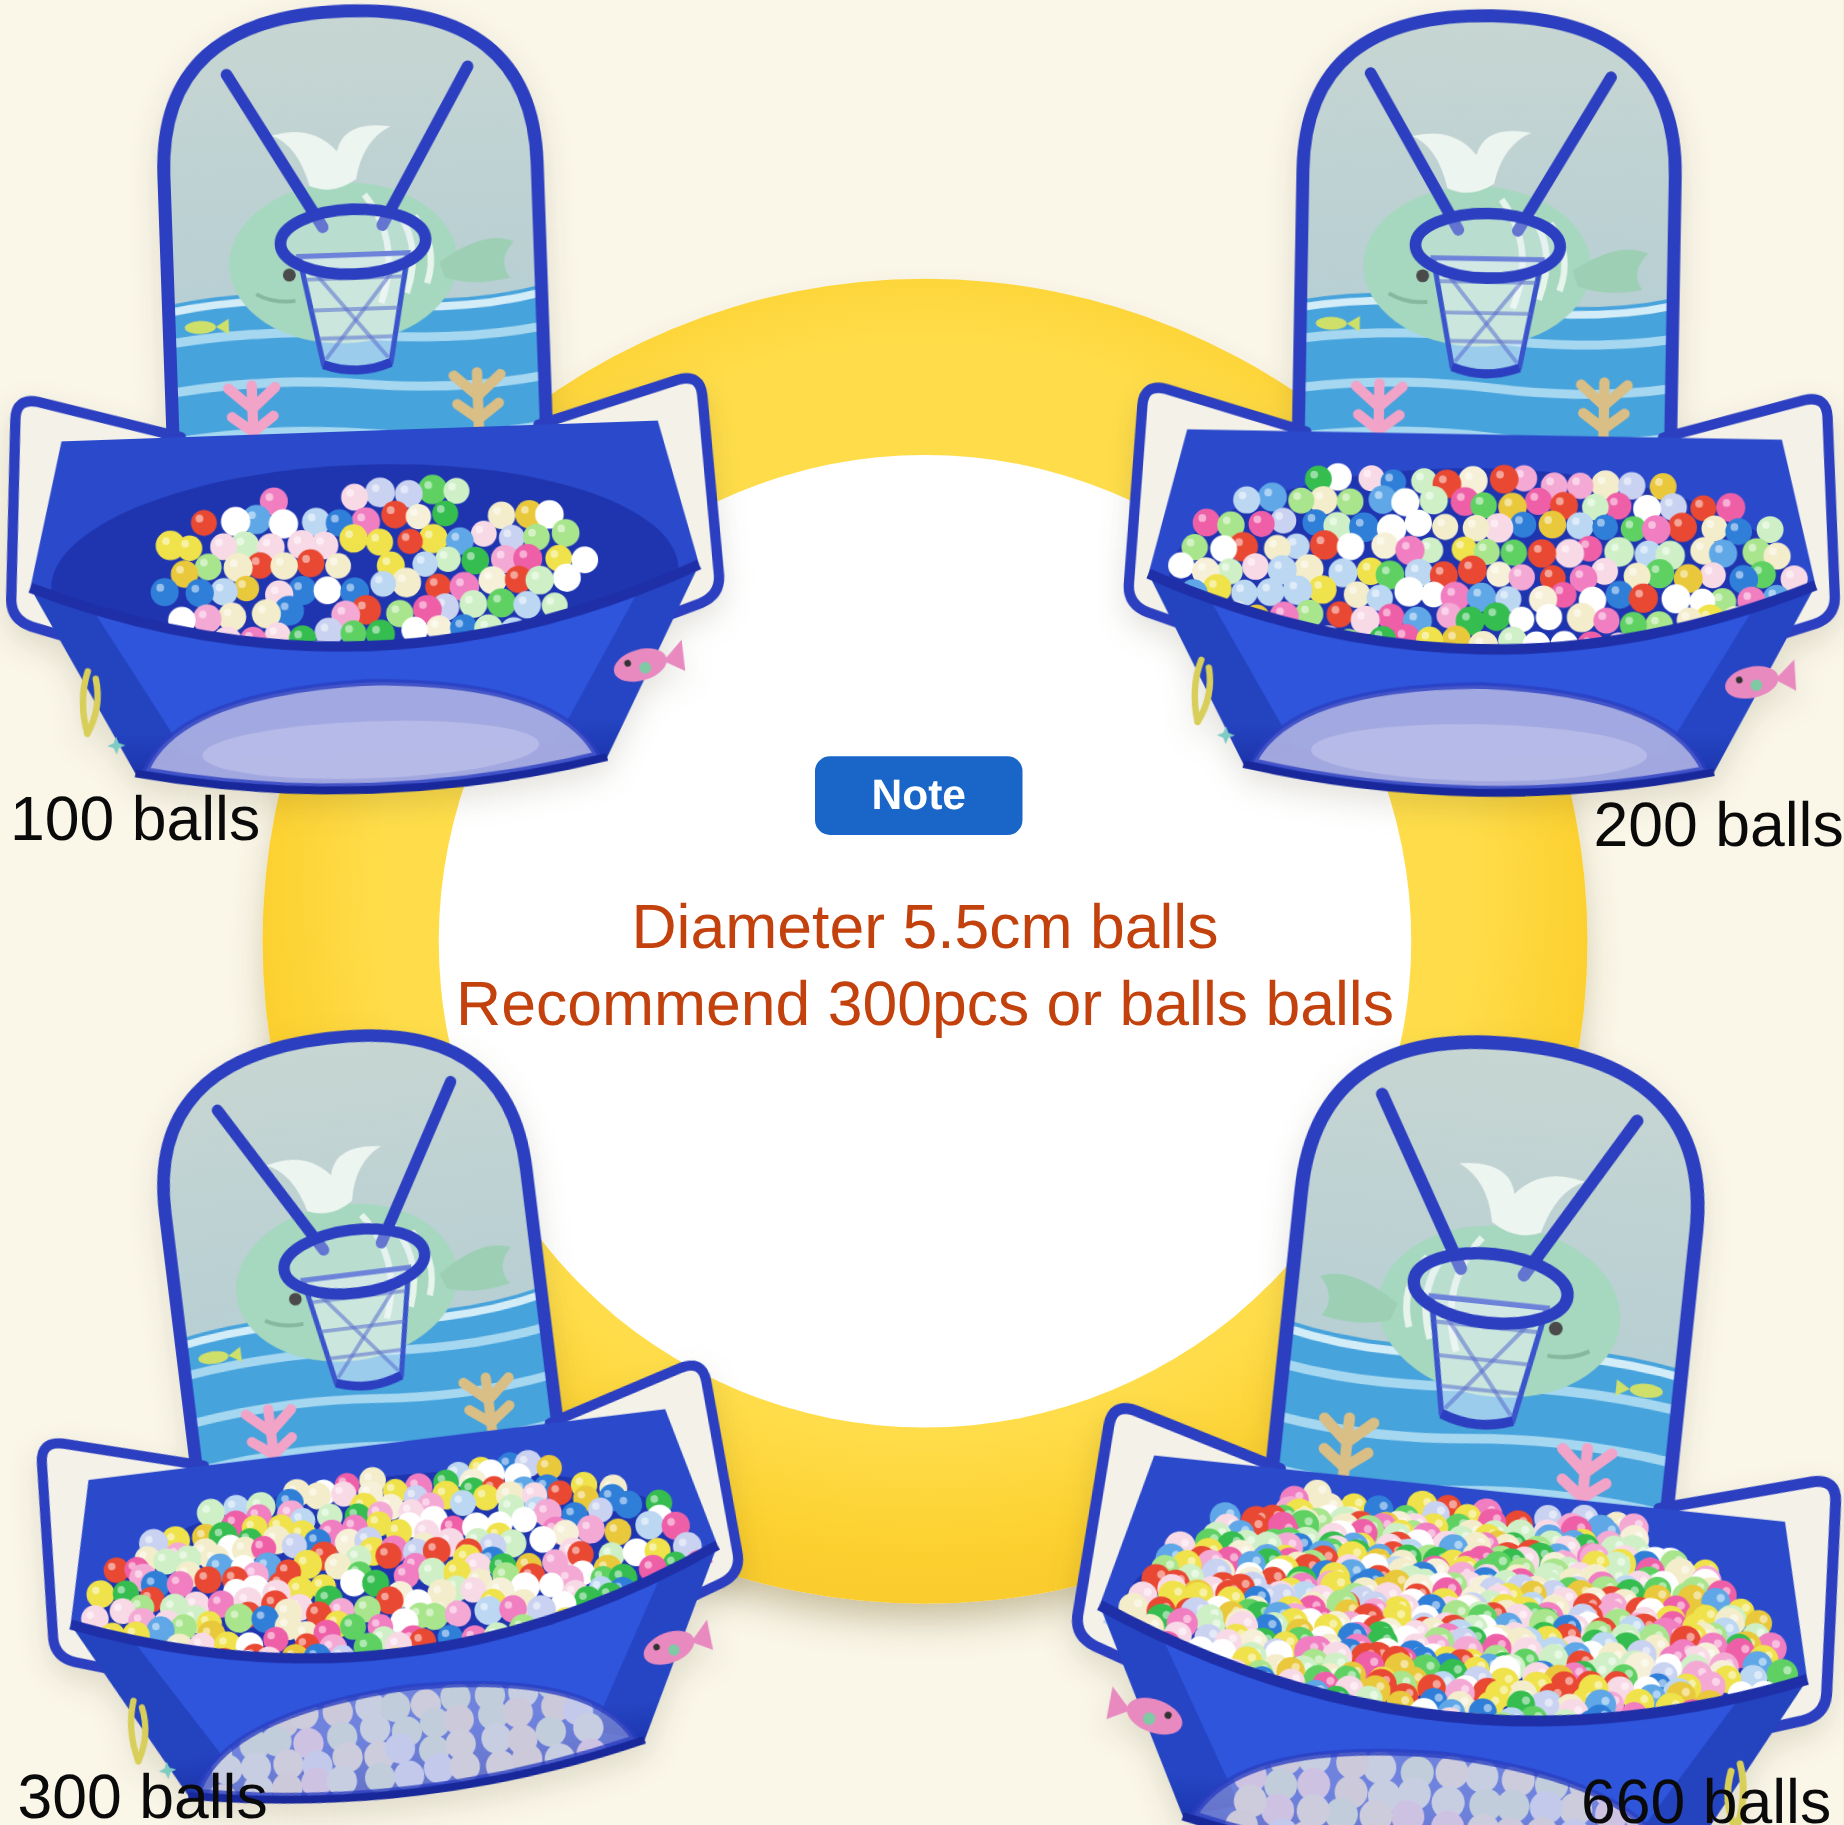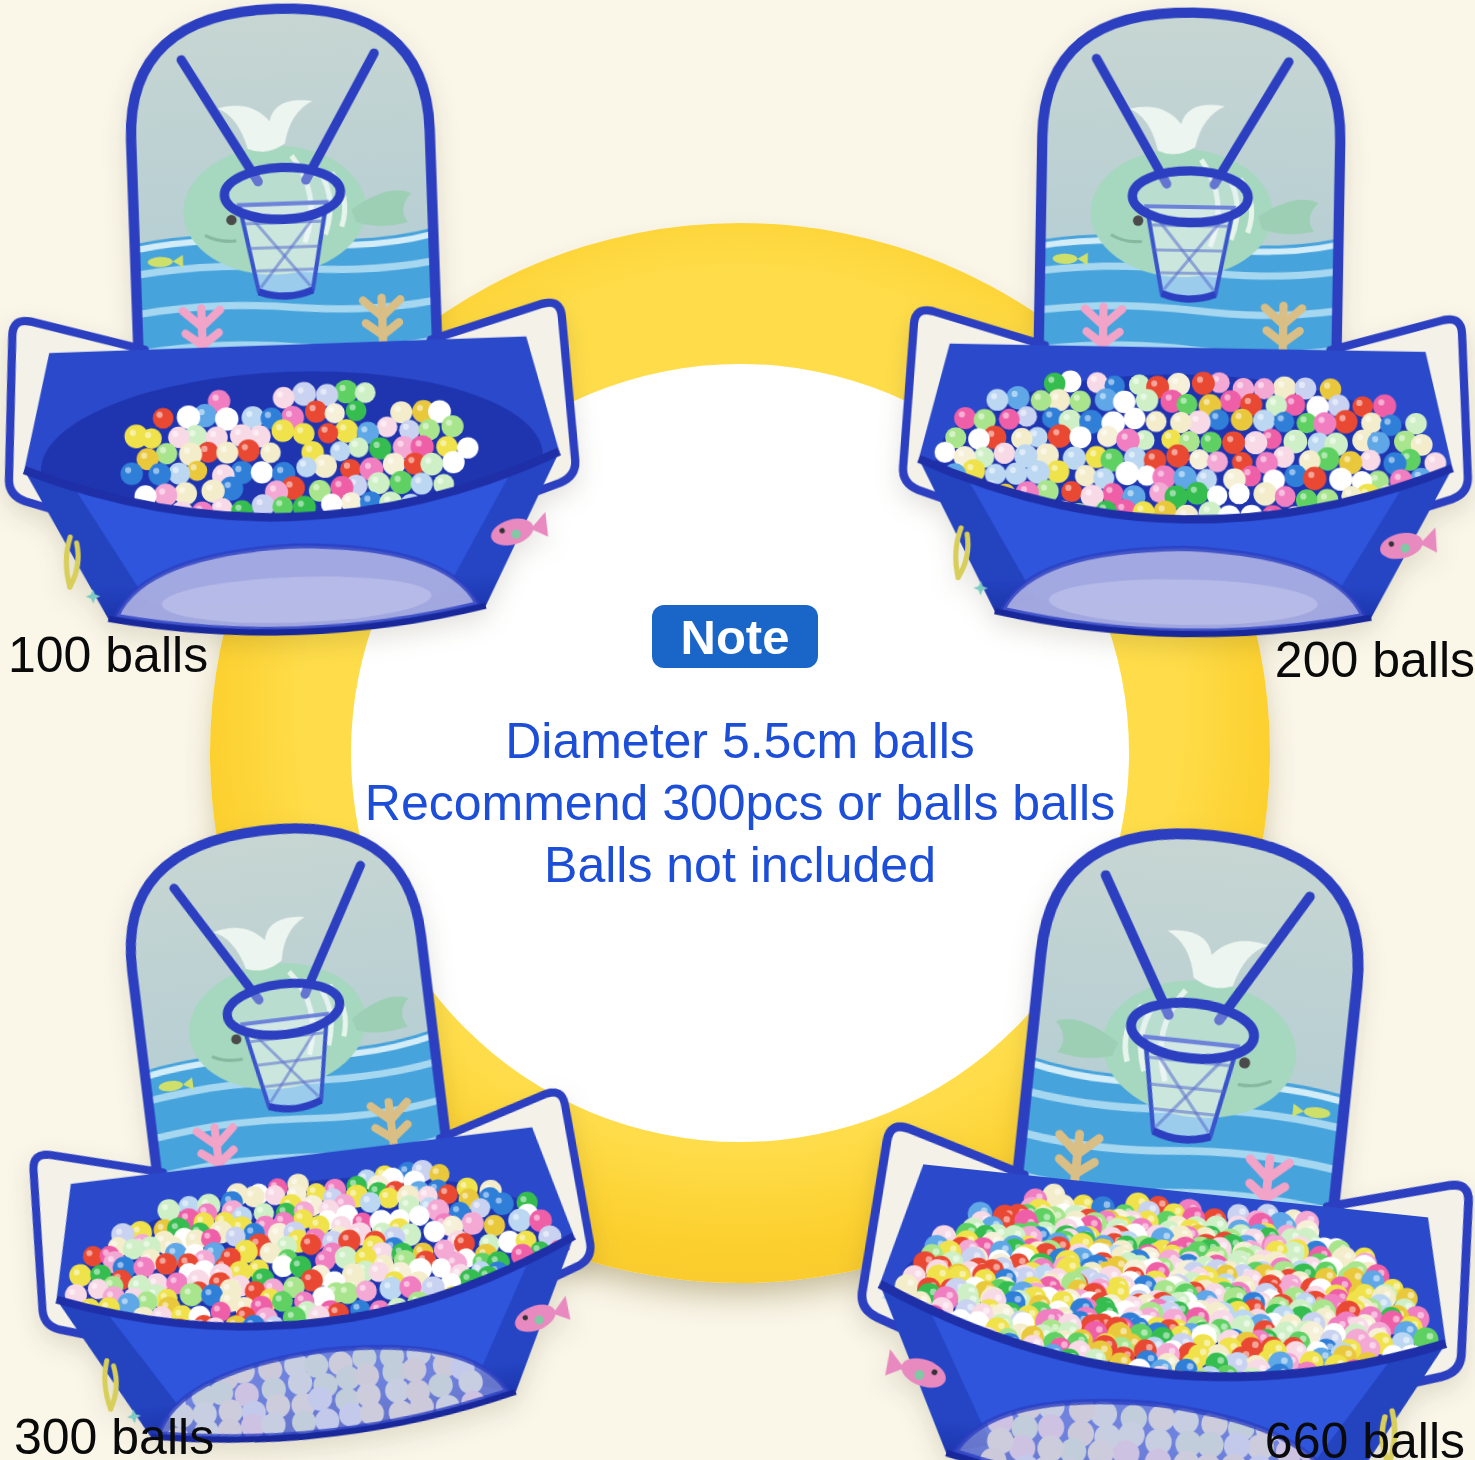--- a/index.html
+++ b/index.html
@@ -25,25 +25,25 @@
   }
   .tent svg{display:block;width:100%;height:100%;}
   .count-label{
     position:absolute;z-index:4;
     font-size:50px;color:#0a0a0a;white-space:nowrap;letter-spacing:0px;
   }
   .note-badge{
     position:absolute;left:652px;top:605px;width:166px;height:63px;z-index:4;
     border-radius:12px;
     display:flex;align-items:center;justify-content:center;
-    font-size:49px;font-weight:700;
+    font-size:34px;font-weight:700;
   }
   .note-text{
     position:absolute;left:238px;top:710px;width:1004px;z-index:4;
-    text-align:center;color:#1d4ed8;font-size:50px;line-height:62px;
+    text-align:center;color:#c2410c;font-size:50px;line-height:62px;
   }
   .note-text div{white-space:nowrap;}
 </style>
 </head>
 <body>
 
 <div id="canvas" style="background: rgb(250, 246, 232);">
 
   <div class="ring">
     <div class="ring-inner"></div>
@@ -3017,16 +3017,15 @@
   <div class="count-label" style="left:8px;top:626px;">100 balls</div>
   <div class="count-label" style="right:0;top:631px;">200 balls</div>
   <div class="count-label" style="left:14px;top:1408px;">300 balls</div>
   <div class="count-label" style="right:10px;top:1412px;">660 balls</div>
 
   <div class="note-badge" style="background: rgb(25, 102, 200); color: rgb(255, 255, 255);">Note</div>
 
   <div class="note-text">
     <div>Diameter 5.5cm balls</div>
     <div>Recommend 300pcs or balls balls</div>
-    <div>Balls not included</div>
   </div>
 
 </div>
 
 </body></html>

